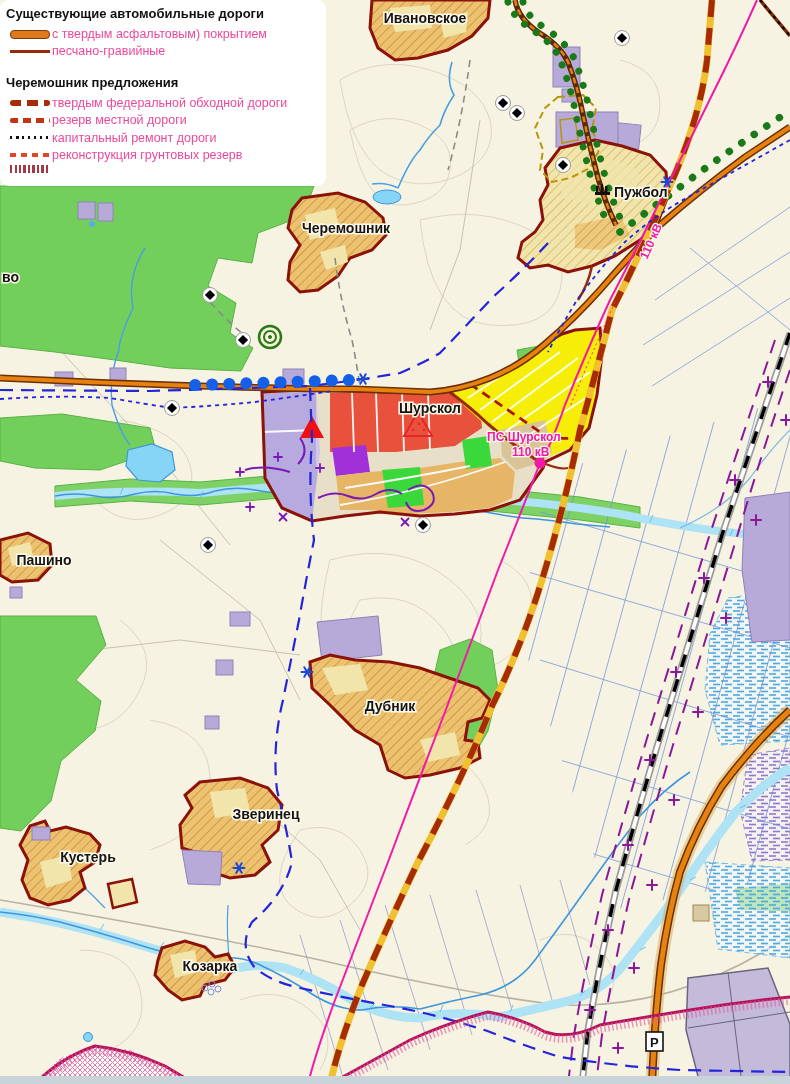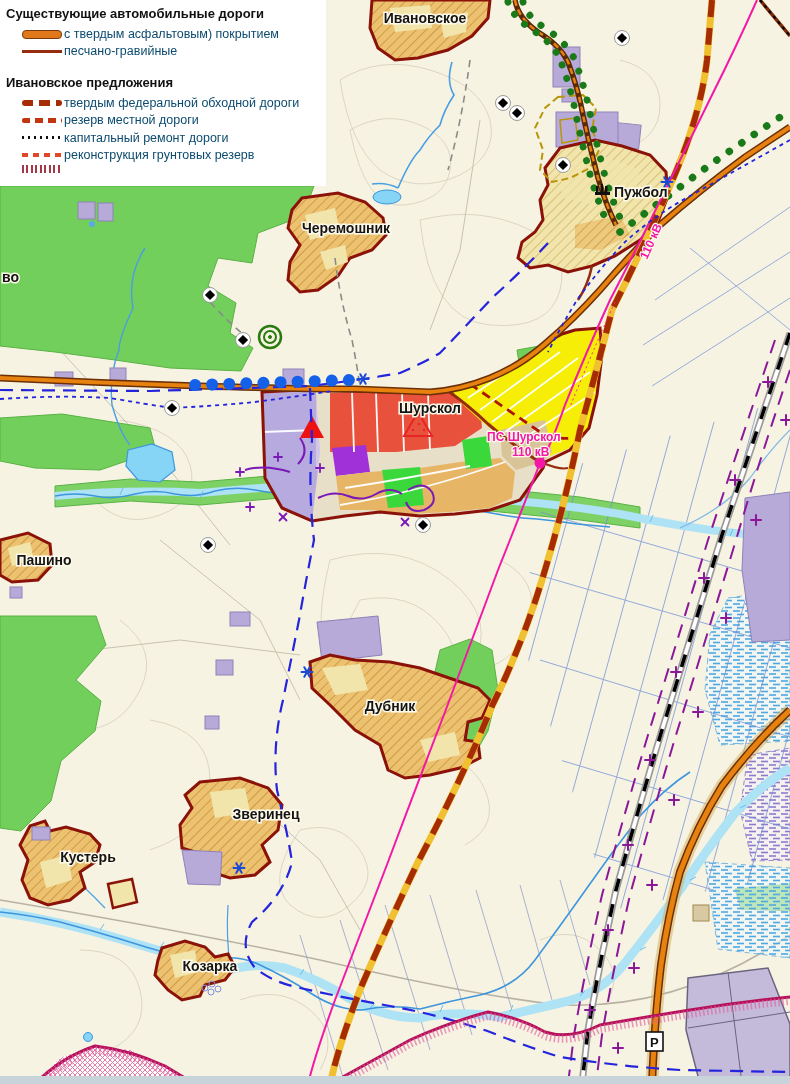--- a/index.html
+++ b/index.html
@@ -1,23 +1,23 @@
 <!DOCTYPE html>
 <html><head>
 <meta charset="utf-8">
 <style>
   html,body{margin:0;padding:0;background:#e8e8e8;font-family:"Liberation Sans",sans-serif;}
   .stage{position:relative;width:790px;height:1084px;overflow:hidden;background:#f7f3e2;}
   .stage svg{position:absolute;left:0;top:0;}
   
   .legend{position:absolute;left:0;top:0;width:326px;background:#ffffff;
-          padding:4px 8px 10px 6px;box-sizing:border-box;z-index:10;}
+          padding:4px 8px 10px 6px;box-sizing:border-box;z-index:10;border-radius:9px;}
   .legend h3{margin:2px 0 6px 0;font-size:13px;font-weight:bold;color:#111;}
   .legend h3.second{margin-top:16px;}
-  .litem{display:flex;align-items:center;margin:3px 16px;font-size:12.5px;color:#0c4a6e;line-height:1.15;}
+  .litem{display:flex;align-items:center;margin:3px 4px;font-size:12.5px;color:#ec4899;line-height:1.15;}
   .swatch{width:40px;min-width:40px;margin-right:2px;display:flex;align-items:center;}
   .sw{width:100%;}
   .sw-asphalt{height:7px;background:#e0791a;border:1px solid #7a3a10;border-radius:4px;}
   .sw-gravel{height:3px;background:#952c0d;}
   .sw-dirt{height:0;border-top:2px dashed #8a8a8a;}
   .sw-fed{height:6px;border-radius:3px;background:repeating-linear-gradient(90deg,#a62c05 0,#a62c05 11px,transparent 11px,transparent 17px);}
   .sw-loc{height:5px;border-radius:2px;background:repeating-linear-gradient(90deg,#c13510 0,#c13510 8px,transparent 8px,transparent 13px);}
   .sw-cap{height:2.5px;background:repeating-linear-gradient(90deg,#111 0,#111 2.5px,transparent 2.5px,transparent 6px);}
   .sw-rec{height:4px;background:repeating-linear-gradient(90deg,#e04828 0,#e04828 6px,transparent 6px,transparent 11px);}
   .sw-sur{height:8px;background:repeating-linear-gradient(90deg,#a33848 0,#a33848 2px,transparent 2px,transparent 4.5px);}
@@ -479,21 +479,21 @@
           <span class="sw sw-asphalt"></span>
         </span>
     <span>с твердым асфальтовым) покрытием</span>
   </div>
   <div class="litem">
     <span class="swatch">
           <span class="sw sw-gravel"></span>
         </span>
     <span>песчано-гравийные</span>
   </div>
-  <h3 class="second">Ивановское предложения</h3>
+  <h3 class="second">Черемошник предложения</h3>
   <div class="litem">
     <span class="swatch">
           <span class="sw sw-fed"></span>
         </span>
     <span>твердым федеральной обходной дороги</span>
   </div>
   <div class="litem">
     <span class="swatch">
           <span class="sw sw-loc"></span>
         </span>

